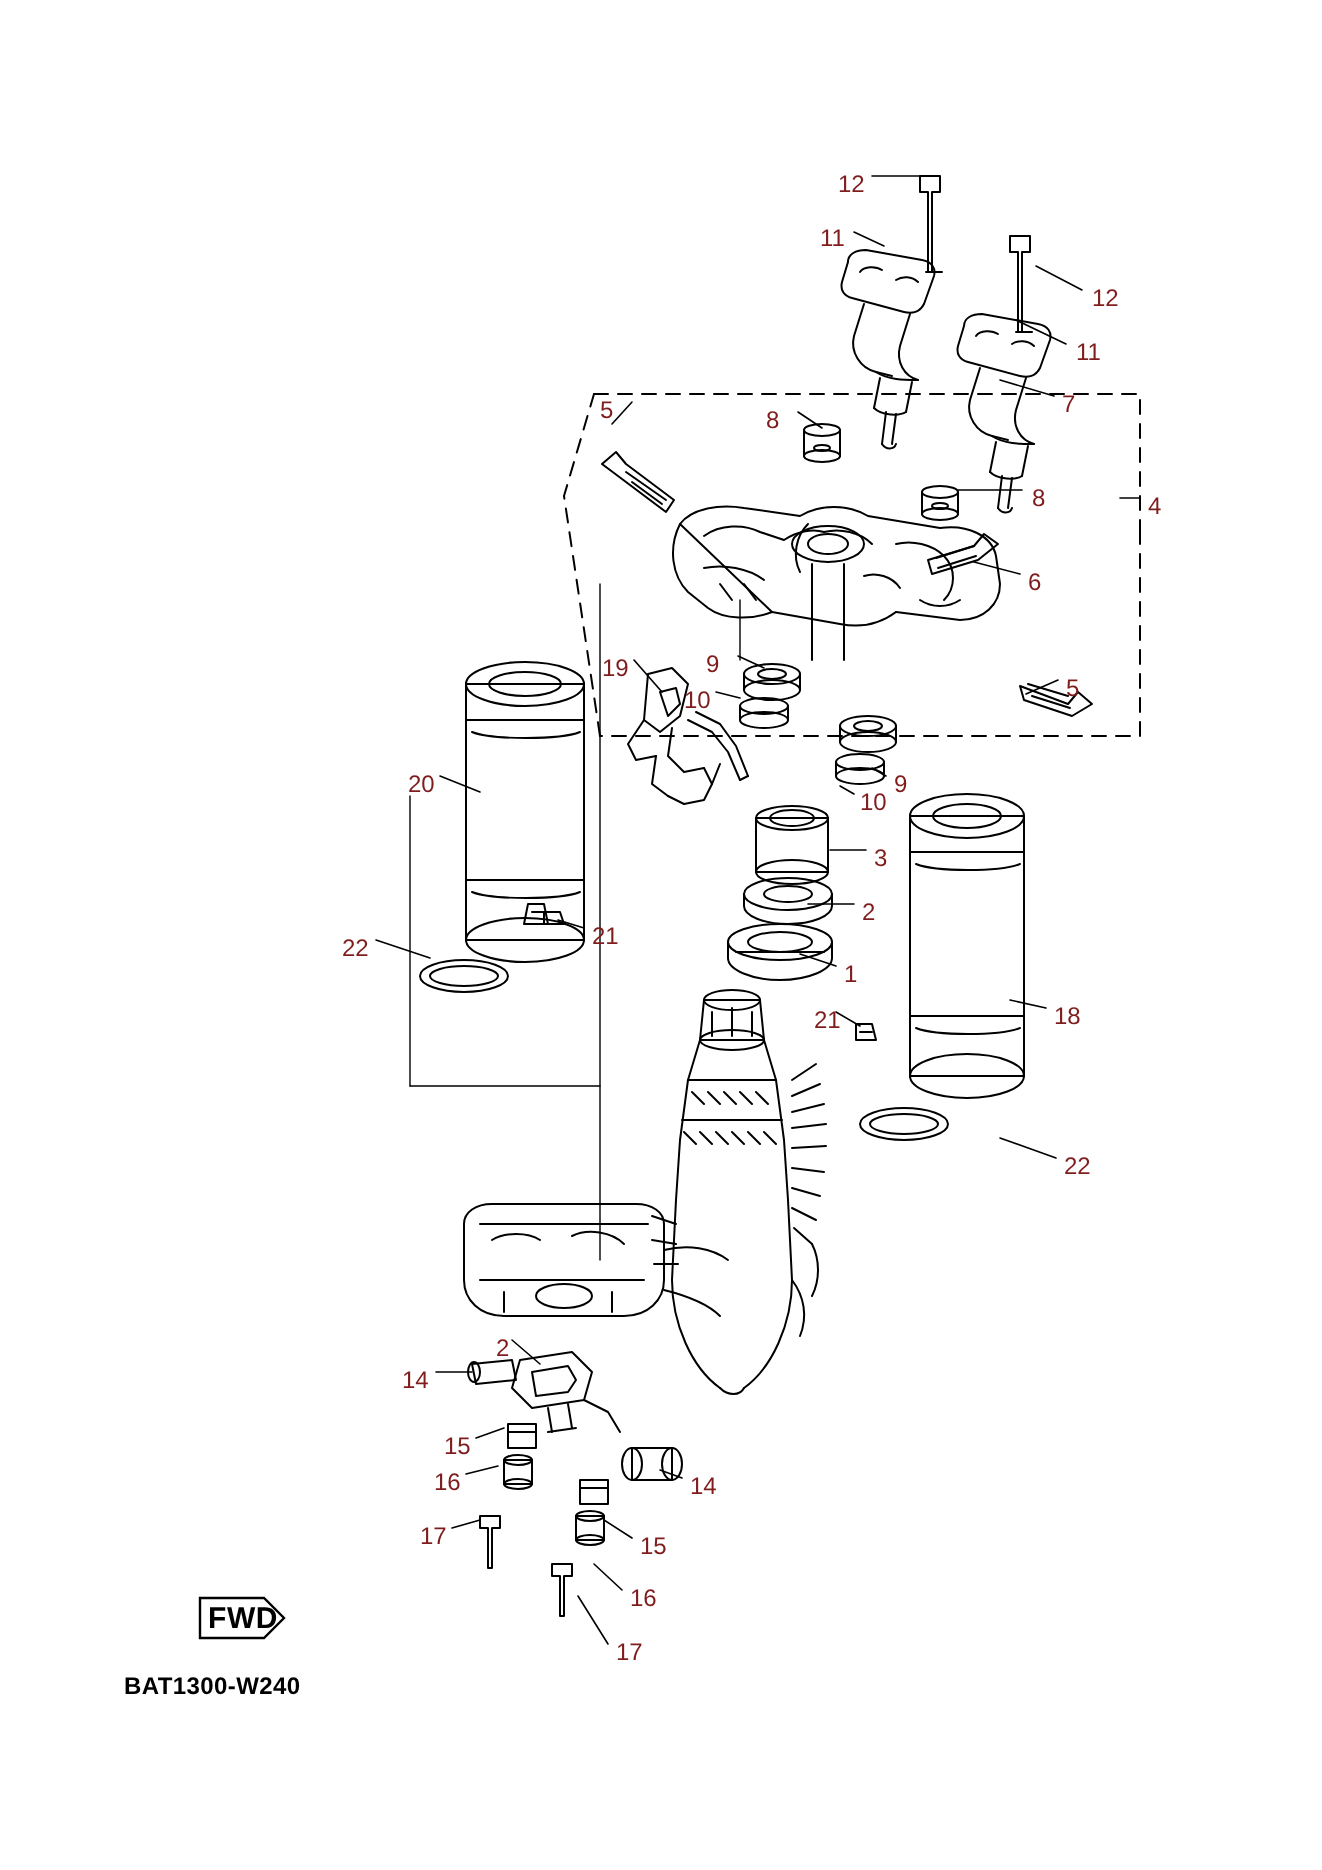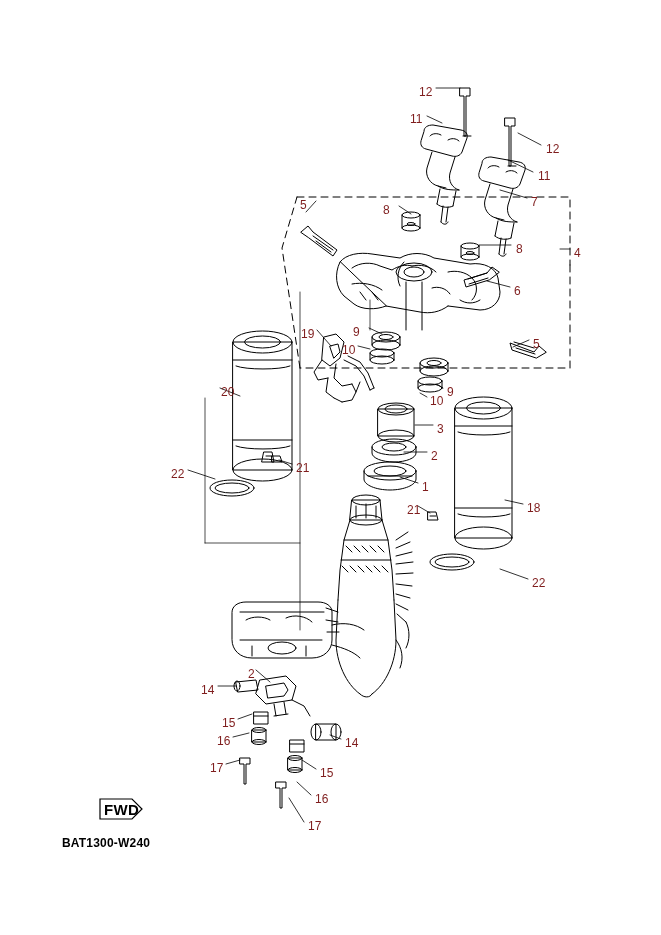--- a/index.html
+++ b/index.html
@@ -396,21 +396,21 @@
       <div class="callout" style="left: 383px; top: 204px;">8</div>
       <div class="callout" style="left: 516px; top: 243px;">8</div>
       <div class="callout" style="left: 574px; top: 247px;">4</div>
       <div class="callout" style="left: 514px; top: 285px;">6</div>
       <div class="callout" style="left: 301px; top: 328px;">19</div>
       <div class="callout" style="left: 353px; top: 326px;">9</div>
       <div class="callout" style="left: 533px; top: 338px;">5</div>
       <div class="callout" style="left: 342px; top: 344px;">10</div>
       <div class="callout" style="left: 447px; top: 386px;">9</div>
       <div class="callout" style="left: 430px; top: 395px;">10</div>
-      <div class="callout" style="left: 221px; top: 386px;">20</div>
+      <div class="callout" style="left: 204px; top: 386px;">20</div>
       <div class="callout" style="left: 437px; top: 423px;">3</div>
       <div class="callout" style="left: 431px; top: 450px;">2</div>
       <div class="callout" style="left: 171px; top: 468px;">22</div>
       <div class="callout" style="left: 296px; top: 462px;">21</div>
       <div class="callout" style="left: 422px; top: 481px;">1</div>
       <div class="callout" style="left: 407px; top: 504px;">21</div>
       <div class="callout" style="left: 527px; top: 502px;">18</div>
       <div class="callout" style="left: 532px; top: 577px;">22</div>
       <div class="callout" style="left: 248px; top: 668px;">2</div>
       <div class="callout" style="left: 201px; top: 684px;">14</div>

